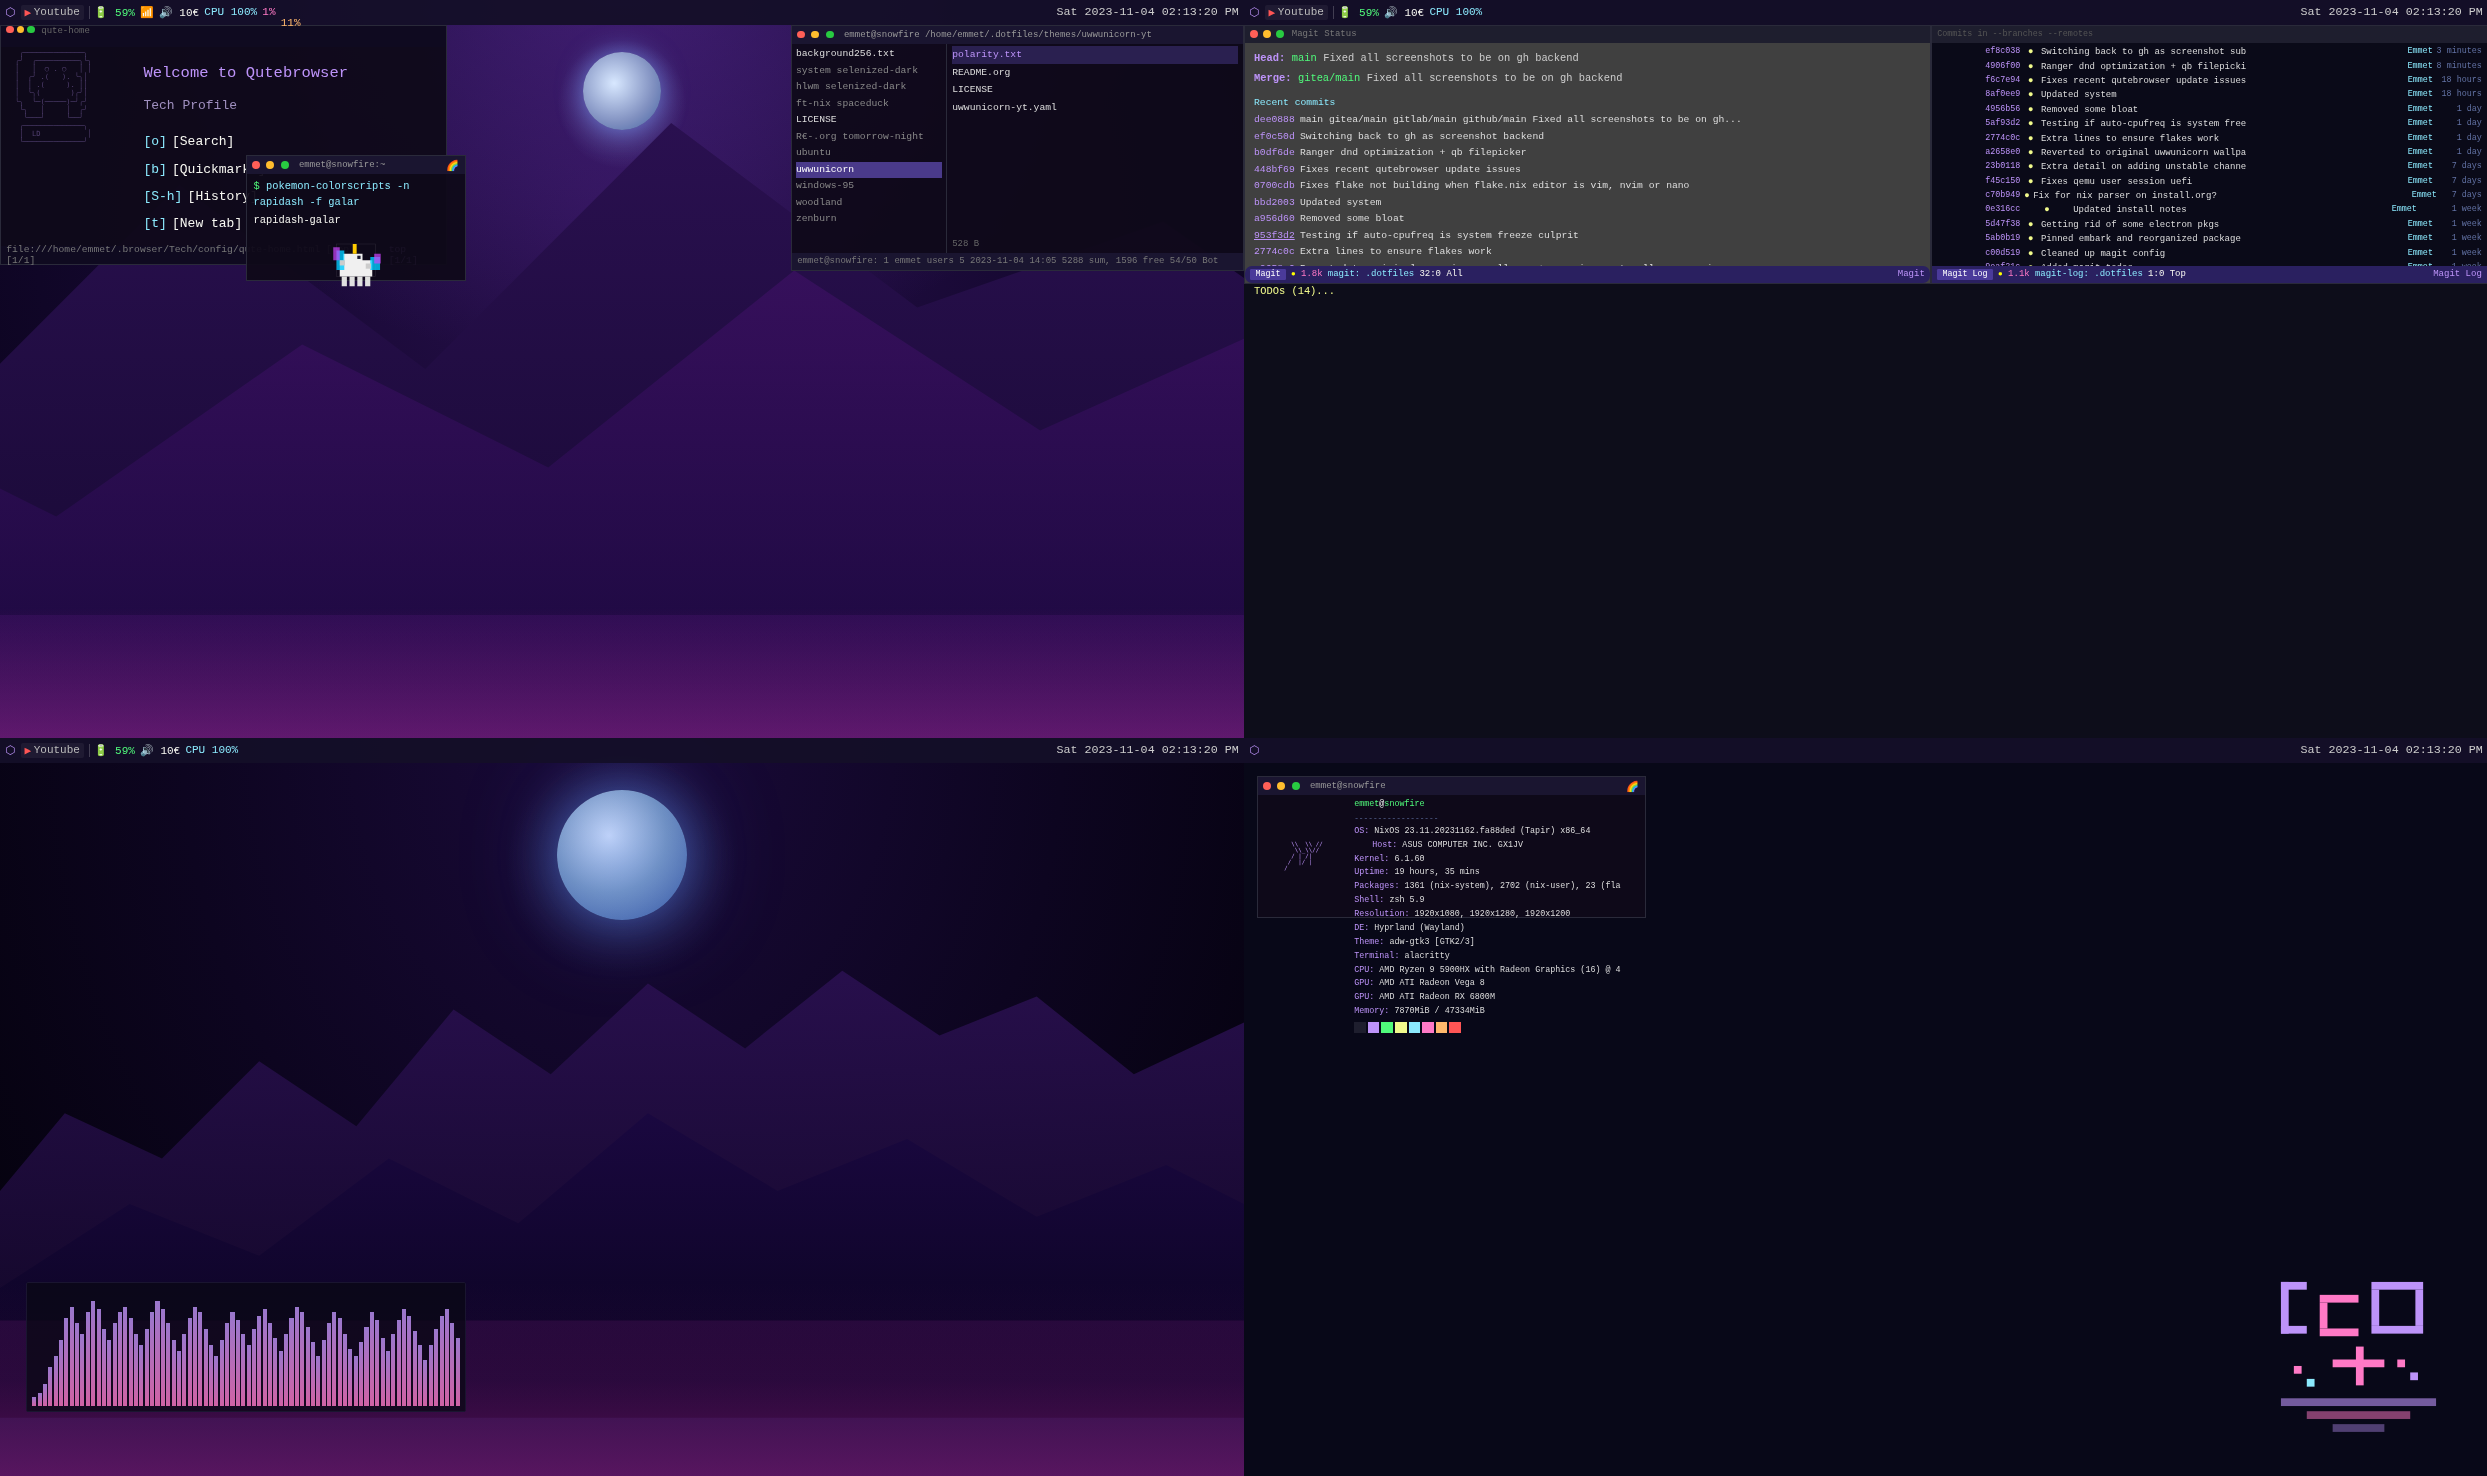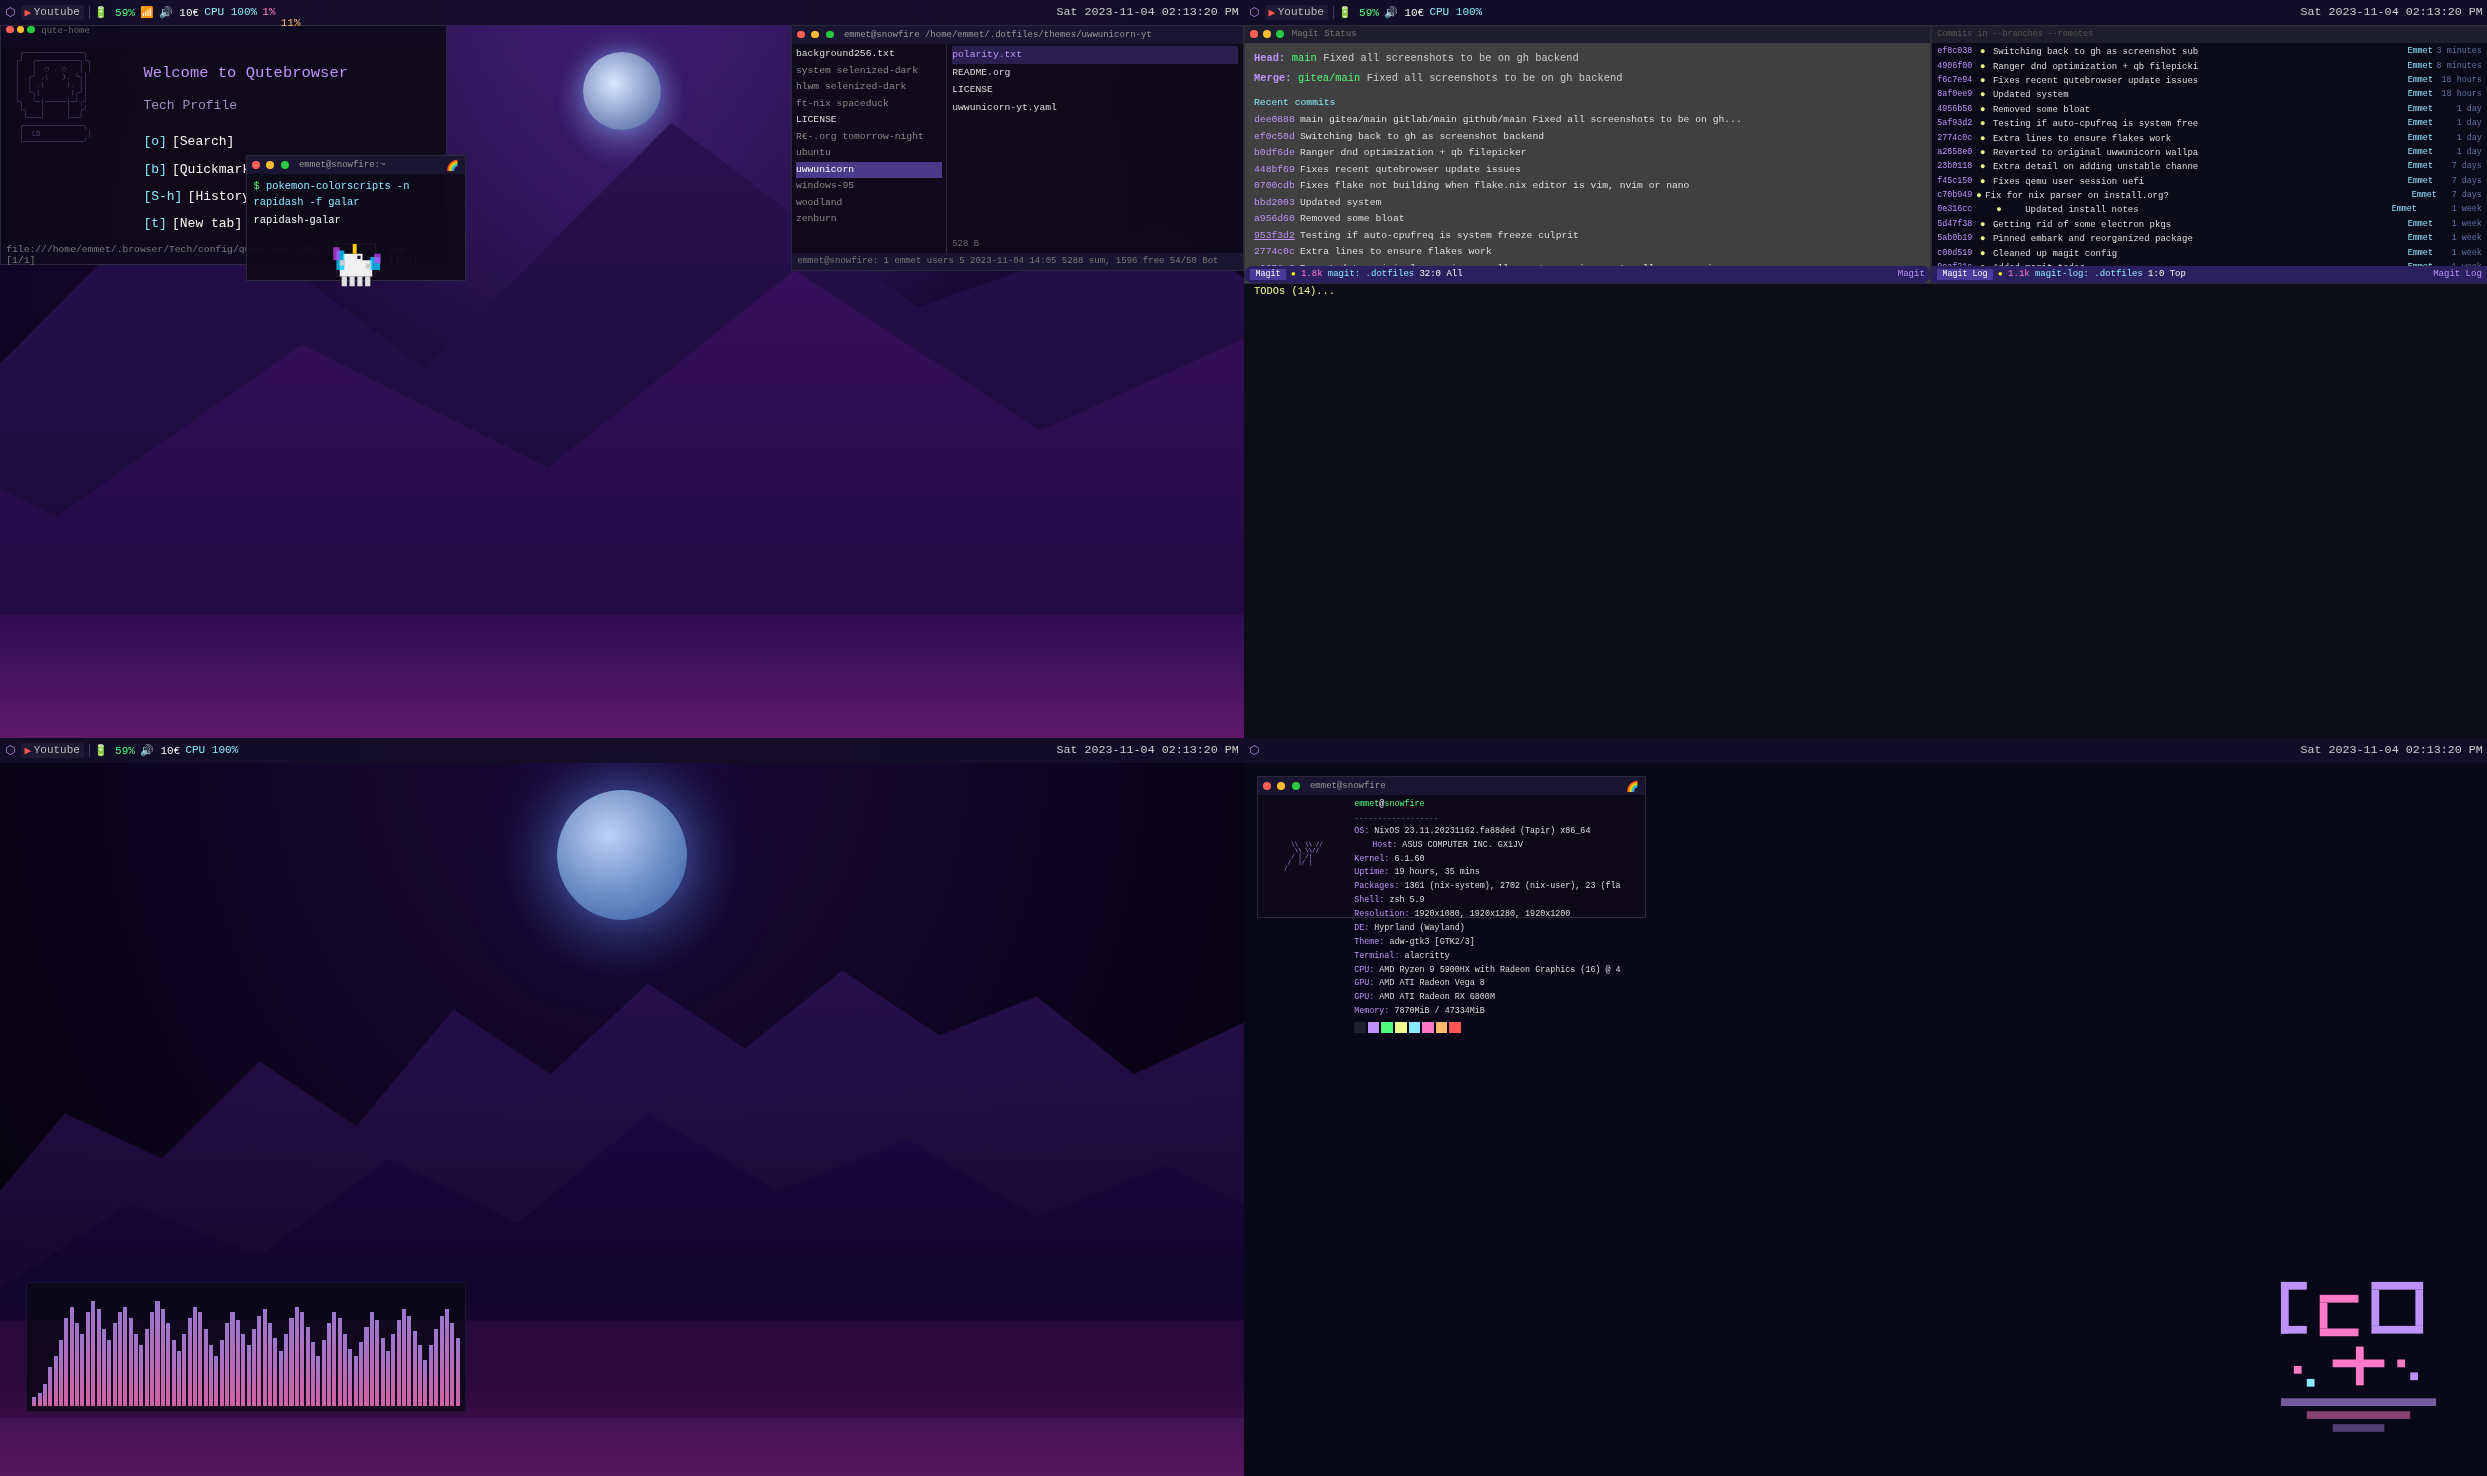--- a/index.html
+++ b/index.html
@@ -500,21 +500,21 @@
       <span style="color:#8be9fd;">magit: .dotfiles</span>
       <span style="color:#f8f8f2;">32:0 All</span>
       <span style="margin-left:auto;color:#bd93f9;">Magit</span>
     </div>
   </div>
 
   <div class="terminal-window" style="top:24.6px;left:687px;width:557px;height:259px;background:#0a0a18;">
     <div style="height:17px;background:#1e1e2e;display:flex;align-items:center;padding:0 5.2px;font-size:9px;color:#777;gap:2.6px;">
       <span style="font-size:8.4px;color:#555;">Commits in --branches --remotes</span>
     </div>
-    <div id="magit-log-list" style="padding:2.6px 5.2px;font-size:9px;line-height:1.65;overflow:hidden;height:calc(100% - 34px);">
+    <div id="magit-log-list" style="padding:2.6px 5.2px;font-size:9px;line-height:1.65;overflow:hidden;height:calc(100% - 34px);margin-left:48px;">
     <div style="display: flex; gap: 3.9px; font-size: 9px; line-height: 1.6;">
           <span style="color:#bd93f9;min-width:39px;font-size:8.4px;">ef8c038</span>
           <span style="color:#f1fa8c;min-width:9px;">●</span>
           <span style="color:#ddd;flex:1;overflow:hidden;white-space:nowrap;text-overflow:ellipsis;font-size:9px;">Switching back to gh as screenshot sub</span>
           <span style="color:#8be9fd;min-width:32px;text-align:right;font-size:8.4px;">Emmet</span>
           <span style="color:#6272a4;min-width:45px;text-align:right;font-size:8.4px;">3 minutes</span>
         </div>
         <div style="display: flex; gap: 3.9px; font-size: 9px; line-height: 1.6;">
           <span style="color:#bd93f9;min-width:39px;font-size:8.4px;">4906f00</span>
           <span style="color:#f1fa8c;min-width:9px;">●</span>

